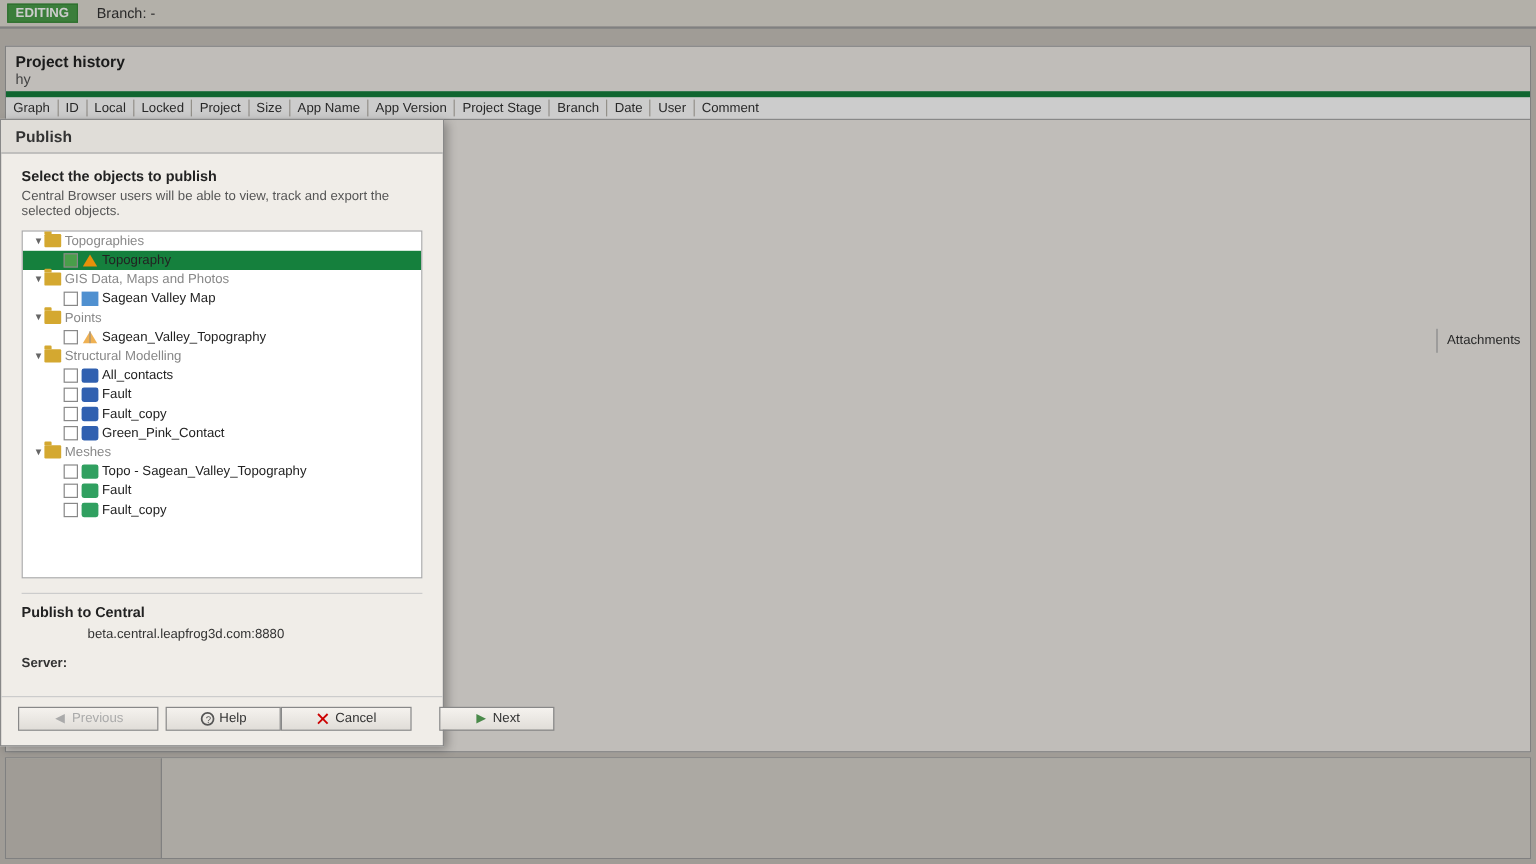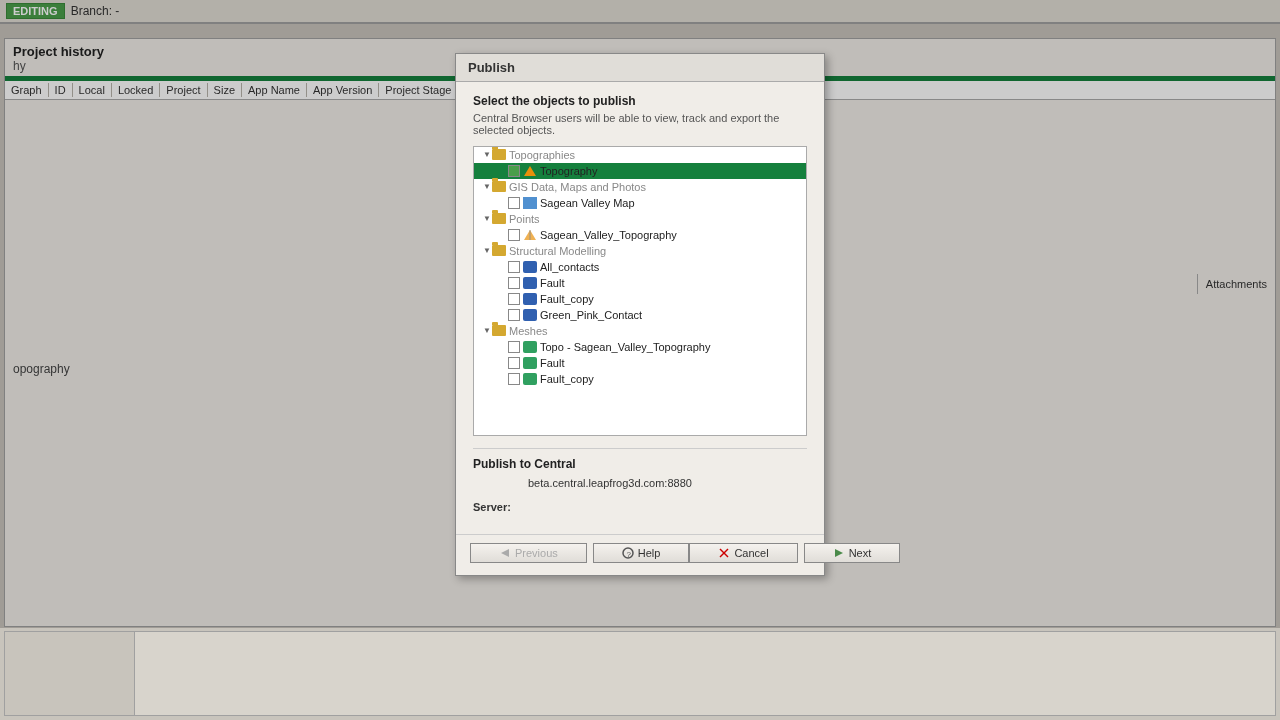--- a/index.html
+++ b/index.html
@@ -24,25 +24,25 @@
       font-size: 12px;
       color: #333;
     }
 
     
     .dialog-overlay {
       position: absolute;
       top: 0;
       left: 0;
       width: 1280px;
-      height: 628px;
+      height: 720px;
       background: rgba(0,0,0,0.2);
       display: flex;
       align-items: center;
-      justify-content: center;
+      justify-content: flex-start;
       z-index: 100;
     }
 
     .dialog {
       background: #f0ede8;
       border: 1px solid #888;
       box-shadow: 3px 3px 8px rgba(0,0,0,0.3);
       width: 370px;
       padding: 0;
       position: relative;
@@ -253,21 +253,21 @@
       height: 720px;
       background: #c8c4bc;
     }
 
     .top-toolbar {
       background: #e0dcd4;
       border-bottom: 2px solid #a0a0a0;
       padding: 3px 6px;
       display: flex;
       align-items: center;
-      gap: 6px;
+      gap: 16px;
       min-height: 24px;
     }
 
     .content-area {
       display: flex;
       flex-direction: column;
       flex: 1;
       padding: 4px;
       gap: 4px;
     }
@@ -535,21 +535,21 @@
             <span>Previous</span>
           </button>
           <button class="btn">
             <svg width="12" height="12">
                 <circle cx="6" cy="6" r="5" fill="none" stroke="#555" stroke-width="1.5"></circle>
                 <text x="4.5" y="9.5" font-size="8" fill="#555">?</text>
               </svg>
             <span>Help</span>
           </button>
         </div>
-        <div style="display:flex;gap:6px;">
+        <div style="display:flex;gap:23px;">
           <button class="btn">
             <svg width="12" height="12">
                 <line x1="2" y1="2" x2="10" y2="10" stroke="#c00" stroke-width="1.5"></line>
                 <line x1="10" y1="2" x2="2" y2="10" stroke="#c00" stroke-width="1.5"></line>
               </svg>
             <span>Cancel</span>
           </button>
           <button class="btn">
             <svg width="12" height="12">
                 <polygon points="2,2 10,6 2,10" fill="#4a8a4a"></polygon>

